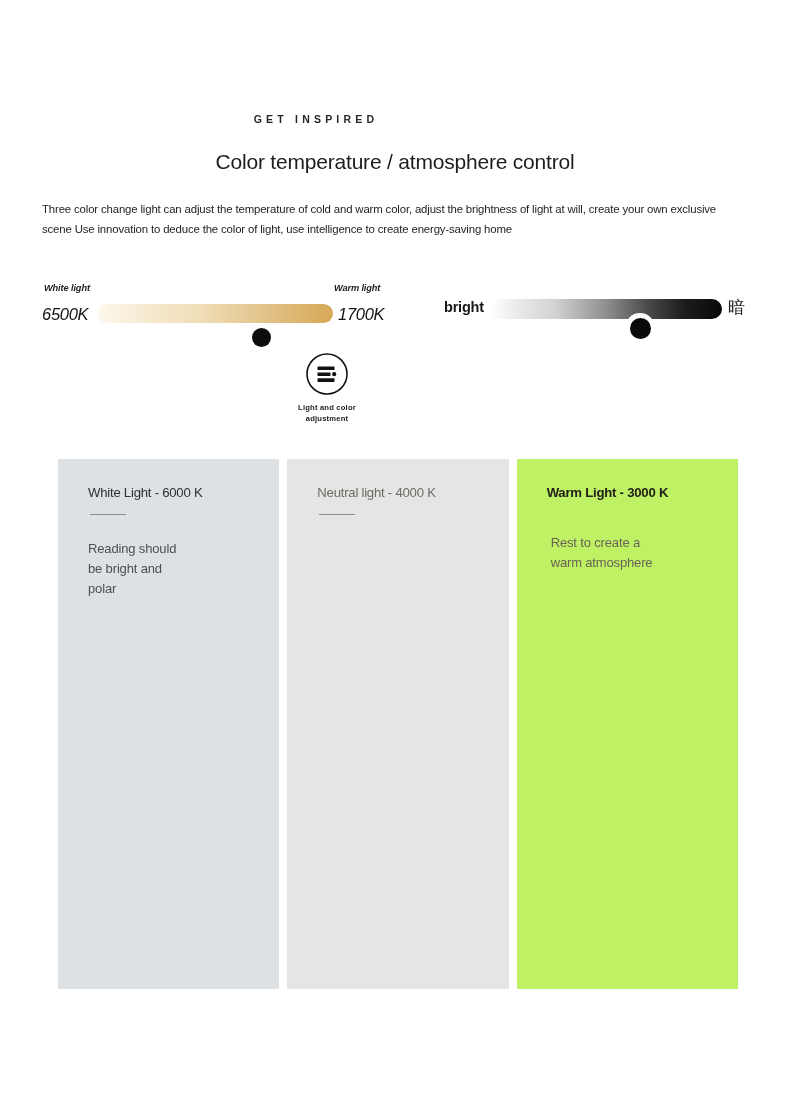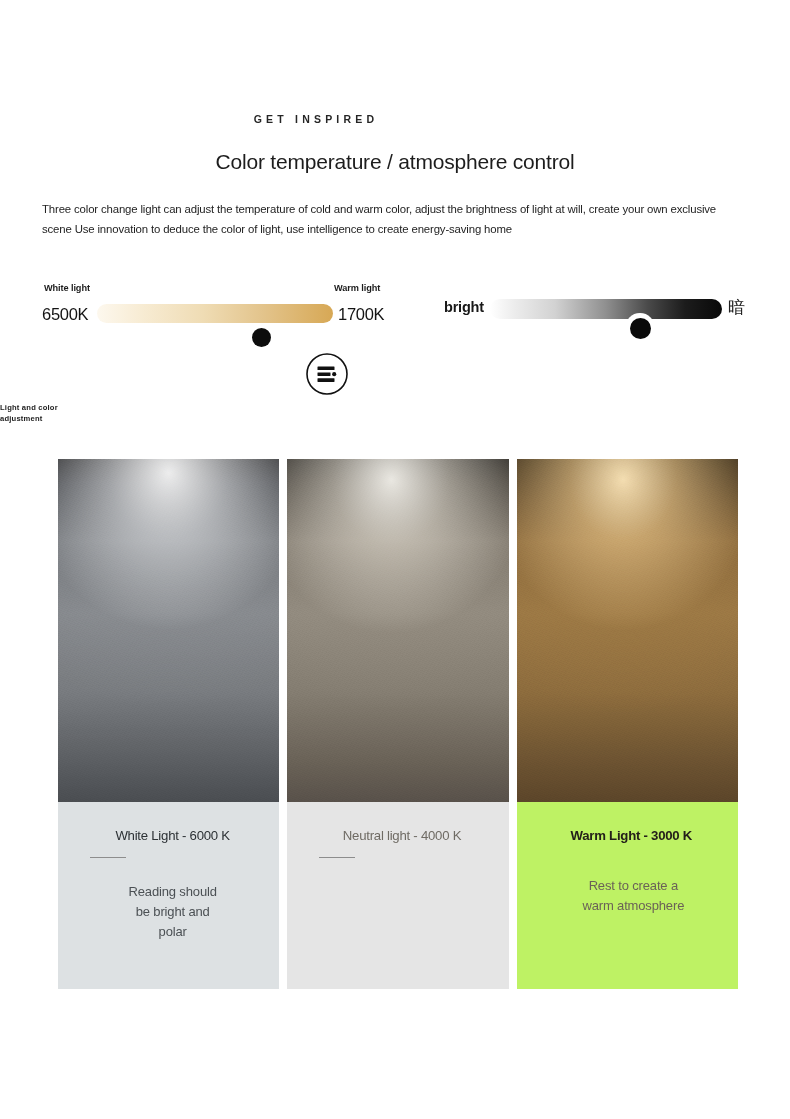--- a/index.html
+++ b/index.html
@@ -55,21 +55,21 @@
   
   .slider-zone {
     position: absolute;
     top: 280px;
     left: 0;
     width: 790px;
     height: 60px;
   }
 
   
-  .ct-group { position: absolute; left: 42px; top: 0; width: 390px; height: 55px; }
+  .ct-group { position: absolute; left: 42px; top: 0; width: 390px; height: 55px; font-style: italic; }
   .ct-cap-left {
     position: absolute; left: 2px; top: 3px;
     font-size: 9.2px; font-weight: bold; color: #1c1c1c; letter-spacing: -0.1px;
   }
   .ct-cap-right {
     position: absolute; left: 292px; top: 3px;
     font-size: 9.2px; font-weight: bold; color: #1c1c1c; letter-spacing: -0.1px;
   }
   .ct-k-left {
     position: absolute; left: 0px; top: 25px;
@@ -114,21 +114,21 @@
     background: #0a0a0a;
   }
   .br-label-right {
     position: absolute; left: 284px; top: 16px;
     font-size: 17px; font-weight: 400; color: #202020;
   }
 
   
   .adjust-block {
     position: absolute; top: 352px; left: 0; width: 654px;
-    text-align: left;
+    text-align: center;
   }
   .adjust-icon {
     width: 44px; height: 44px; margin: 0 auto;
     display: block;
   }
   .adjust-caption {
     margin-top: 7px;
     font-size: 7.6px;
     line-height: 10.5px;
     font-weight: bold;
@@ -142,24 +142,22 @@
     top: 459px;
     left: 58px;
     width: 680px;
     height: 530px;
     display: flex;
     gap: 8px;
   }
   .panel {
     flex: 1 1 0;
     display: flex;
-    flex-direction: column;
     position: relative;
     overflow: hidden;
-    text-align: center;
   }
   .panel-photo {
     height: 343px;
     position: relative;
     overflow: hidden;
   }
   
   .panel-photo .wash {
     position: absolute; inset: 0;
   }

